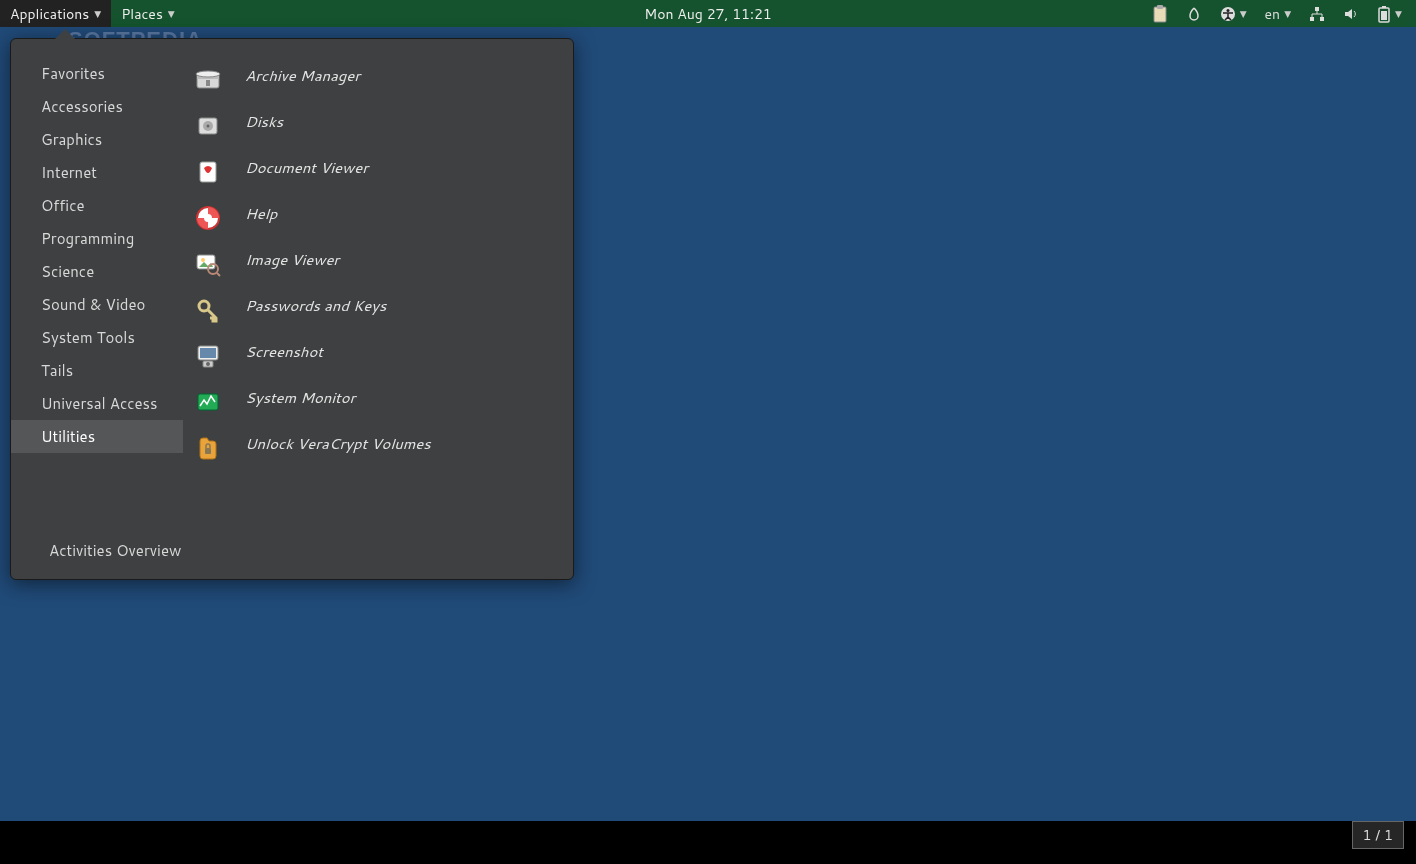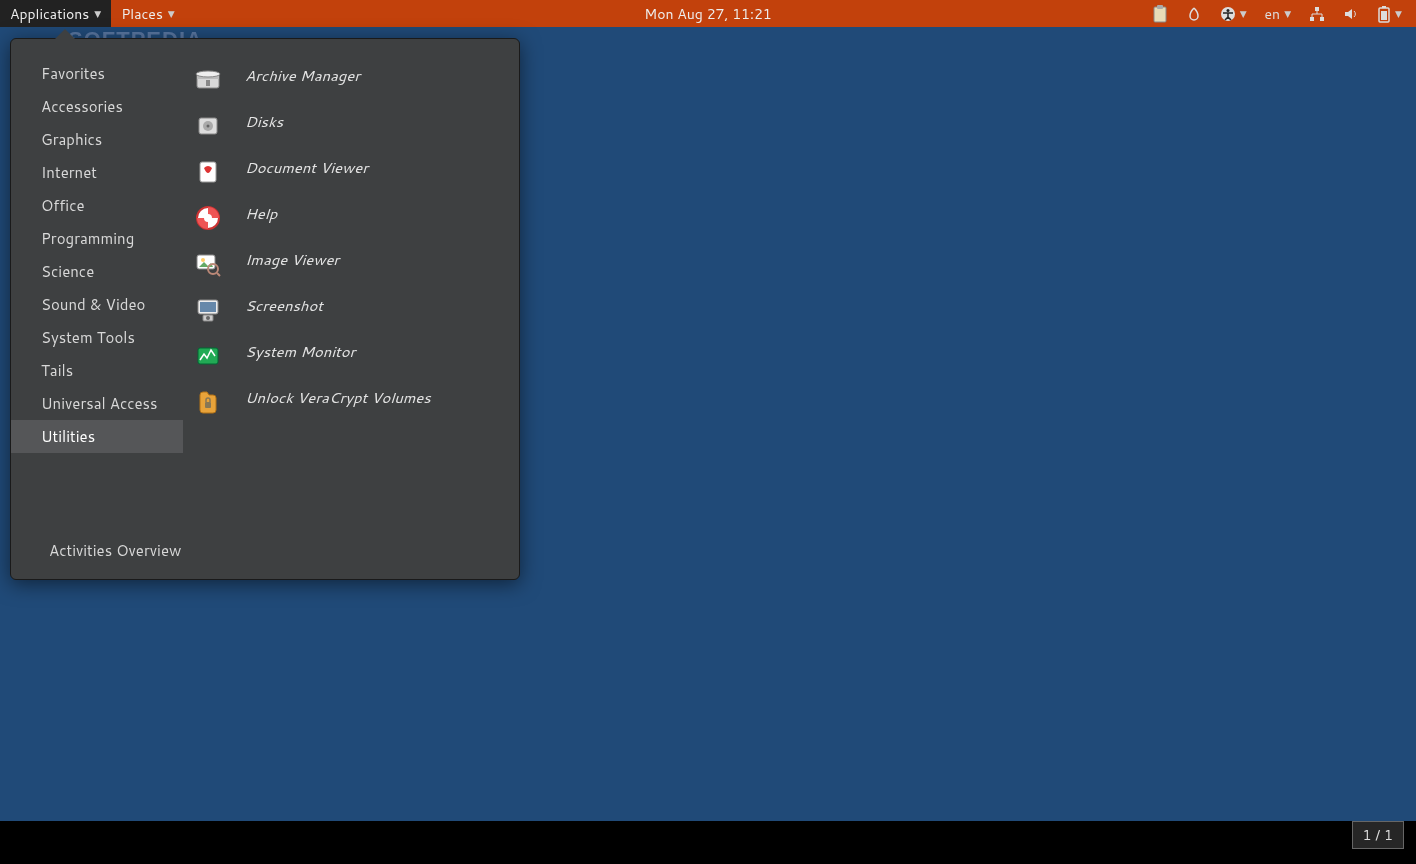--- a/index.html
+++ b/index.html
@@ -28,21 +28,21 @@
   font-size: 22px;
   font-weight: 900;
   letter-spacing: 1px;
   color: #5976a0;
   font-family: Arial, sans-serif;
 }
 .topbar {
   position: absolute;
   top: 0; left: 0; right: 0;
   height: 27px;
-  background: #c2410c;
+  background: #14532d;
   display: flex;
   align-items: center;
   color: #eee;
   font-size: 14px;
 }
 .topbar .left { display: flex; align-items: center; height: 100%; }
 .topbar .menu-btn {
   display: flex; align-items: center;
   padding: 0 10px;
   height: 100%;
@@ -82,21 +82,21 @@
   border: 1px solid #666;
   background: #262626;
   padding: 3px 10px;
   color: #ddd;
   font-size: 14px;
 }
 .app-menu {
   position: absolute;
   top: 38px;
   left: 10px;
-  width: 510px;
+  width: 564px;
   height: 542px;
   background: #3e4041;
   border-radius: 6px;
   border: 1px solid #1a1a1a;
   box-shadow: 0 4px 20px rgba(0,0,0,0.5);
   display: flex;
   flex-direction: column;
   padding-top: 16px;
 }
 .app-menu::before {
@@ -287,20 +287,29 @@
               <path d="M5 17 L10 12 L14 16 L17 13 L19 17 Z" fill="#6a6"></path>
               <circle cx="19" cy="19" r="5" fill="none" stroke="#b87" stroke-width="2"></circle>
               <line x1="23" y1="23" x2="26" y2="26" stroke="#b87" stroke-width="2"></line>
             </svg>
           </span>
           <span class="label">Image Viewer</span>
         </div>
         <div class="app-item">
           <span class="icon">
             <svg width="28" height="28">
+              <circle cx="10" cy="10" r="5" fill="none" stroke="#d8c88a" stroke-width="3"></circle>
+              <path d="M13 13 L22 22 L22 25 L19 25 L19 22 L16 22" fill="none" stroke="#d8c88a" stroke-width="3"></path>
+            </svg>
+          </span>
+          <span class="label">Passwords and Keys</span>
+        </div>
+        <div class="app-item">
+          <span class="icon">
+            <svg width="28" height="28">
               <rect x="4" y="4" width="20" height="14" rx="2" fill="#eee" stroke="#888"></rect>
               <rect x="6" y="6" width="16" height="10" fill="#68a"></rect>
               <rect x="9" y="19" width="10" height="6" rx="1" fill="#ccc" stroke="#888"></rect>
               <circle cx="14" cy="22" r="2" fill="#666"></circle>
             </svg>
           </span>
           <span class="label">Screenshot</span>
         </div>
         <div class="app-item">
           <span class="icon">

